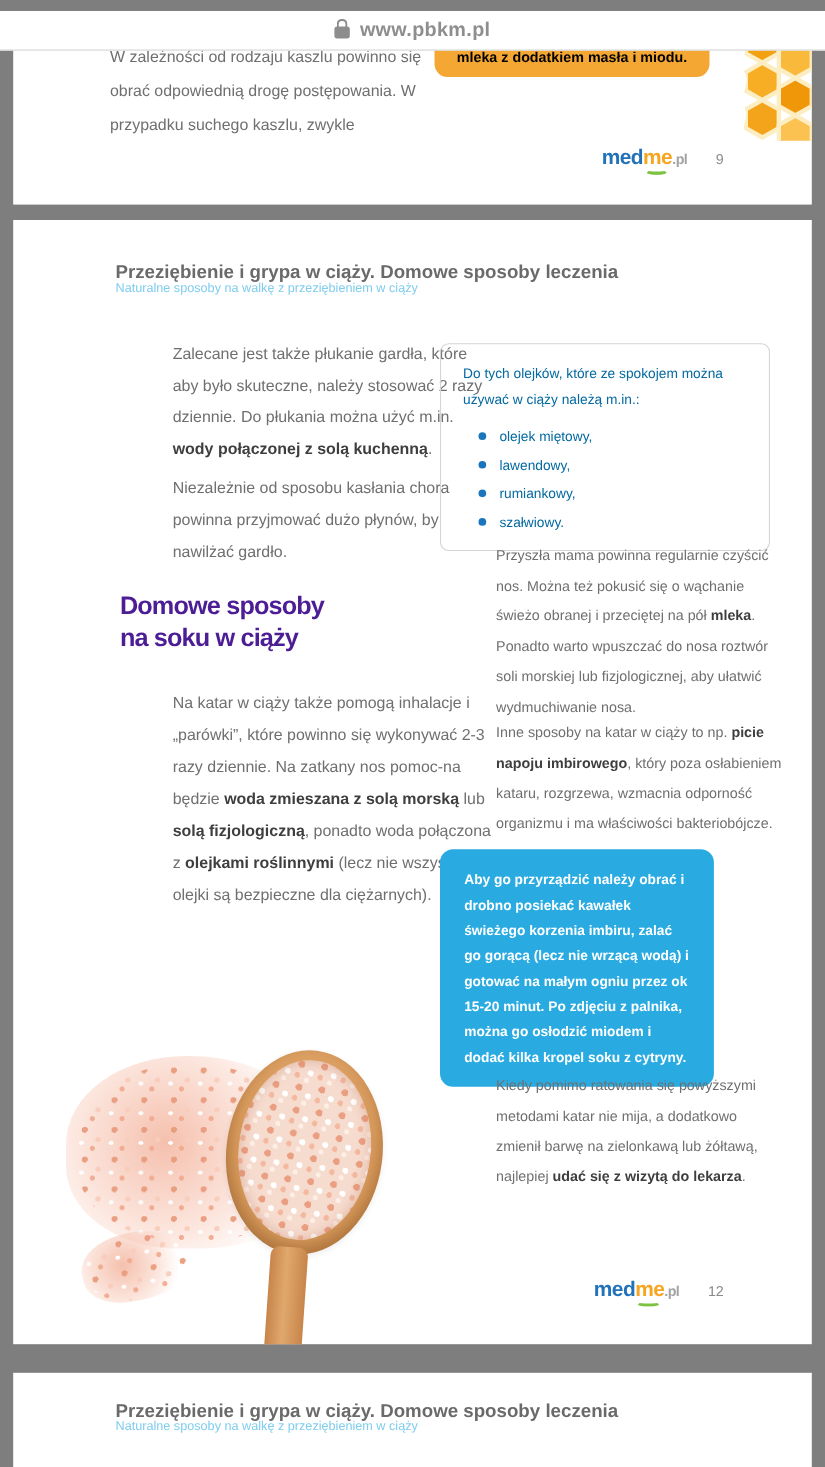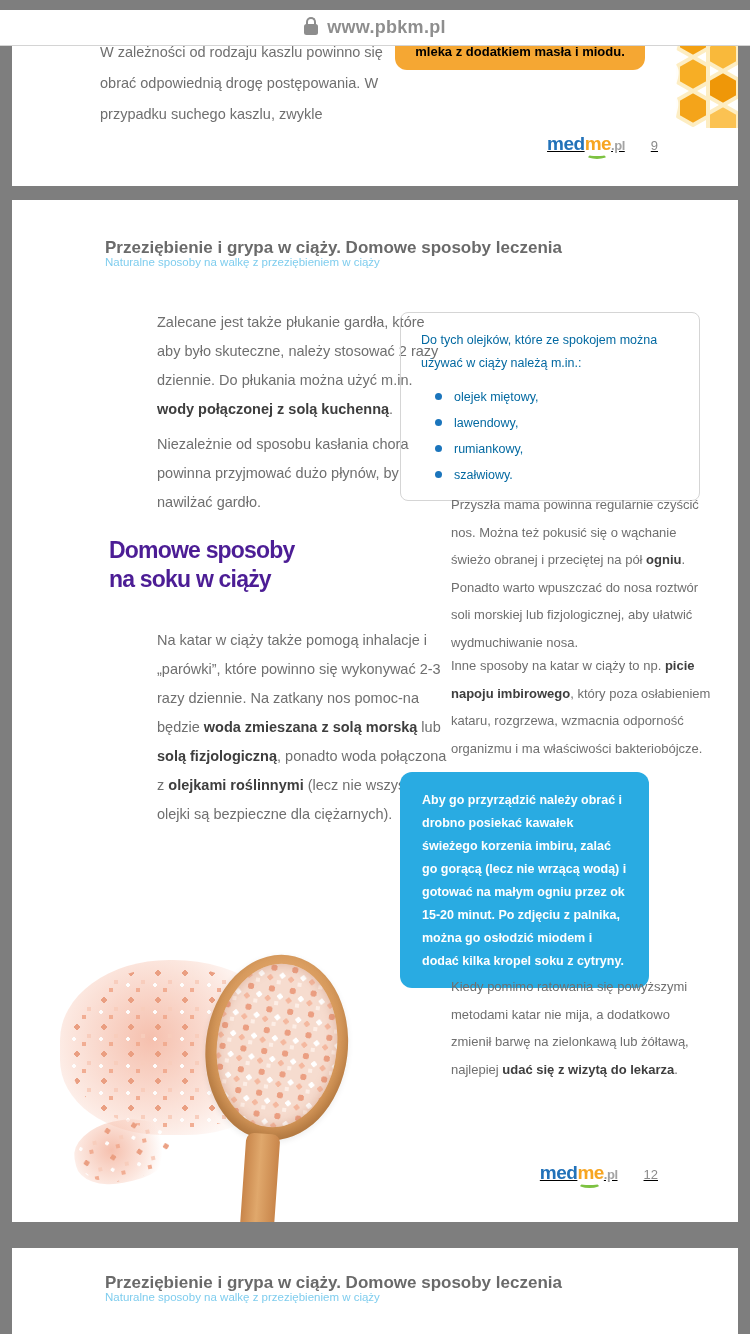--- a/index.html
+++ b/index.html
@@ -24,21 +24,21 @@
   .page3{ top:1248px; height:86px; }
 
   
   .body-text{ color:#6f6f6f;margin-left:48px; }
   .b{ font-weight:bold; color:#3e3e3e; }
   .crumbs{ position:absolute; left:93px; top:40px; line-height:15px; }
   .crumb-title{ font-size:17px; font-weight:bold; color:#6a6a6a; display:block; }
   .crumb-link{ font-size:11.5px; color:#7fcdee; display:block; text-decoration:none; }
 
   
-  .footer-row{ position:absolute; display:flex; align-items:baseline; gap:26px; right:80px;text-decoration:underline; }
+  .footer-row{ position:absolute; display:flex; align-items:baseline; gap:26px; right:80px; }
   .logo{ font-weight:bold; font-size:19px; letter-spacing:-.5px; white-space:nowrap; }
   .l-med{ color:#2272b9; }
   .l-me-wrap{ position:relative; display:inline-block; }
   .l-me{ color:#f7a521; }
   .l-smile{ position:absolute; left:1px; right:3px; bottom:-4px; height:8px;
     border:3px solid transparent; border-bottom:3px solid #7dc242; border-radius:50%; }
   .l-tld{ color:#a3a3a3; font-size:13px; }
   .page-num{ color:#8a8a8a; font-size:13px; }
 
   
@@ -157,21 +157,21 @@
 
   <div class="rbox">
     <span>Do tych olejków, które ze spokojem można używać w ciąży należą m.in.:</span>
     <ul>
         <li>olejek miętowy,</li>
         <li>lawendowy,</li>
         <li>rumiankowy,</li>
         <li>szałwiowy.</li>
       </ul>
   </div>
-  <p class="rp rp1 body-text"><span>Przyszła mama powinna regularnie czyścić nos. Można też pokusić się o wąchanie świeżo obranej i przeciętej na pół </span><span class="b">ogniu</span><span>. Ponadto warto wpuszczać do nosa roztwór soli morskiej lub fizjologicznej, aby ułatwić wydmuchiwanie nosa.</span></p>
+  <p class="rp rp1 body-text"><span>Przyszła mama powinna regularnie czyścić nos. Można też pokusić się o wąchanie świeżo obranej i przeciętej na pół </span><span class="b">mleka</span><span>. Ponadto warto wpuszczać do nosa roztwór soli morskiej lub fizjologicznej, aby ułatwić wydmuchiwanie nosa.</span></p>
   <p class="rp rp2 body-text"><span>Inne sposoby na katar w ciąży to np. </span><span class="b">picie napoju imbirowego</span><span>, który poza osłabieniem kataru, rozgrzewa, wzmacnia odporność organizmu i ma właściwości bakteriobójcze.</span></p>
   <div class="rcall">
     <span>Aby go przyrządzić należy obrać i drobno posiekać kawałek świeżego korzenia imbiru, zalać go gorącą (lecz nie wrzącą wodą) i gotować na małym ogniu przez ok 15-20 minut. Po zdjęciu z palnika, można go osłodzić miodem i dodać kilka kropel soku z cytryny.</span>
   </div>
   <p class="rp rp3 body-text"><span>Kiedy pomimo ratowania się powyższymi metodami katar nie mija, a dodatkowo zmienił barwę na zielonkawą lub żółtawą, najlepiej </span><span class="b">udać się z wizytą do lekarza</span><span>.</span></p>
 
   <div class="salt-photo">
     <div class="scatter scatter-a"></div>
     <div class="scatter scatter-b"></div>
     <div class="spoon">

